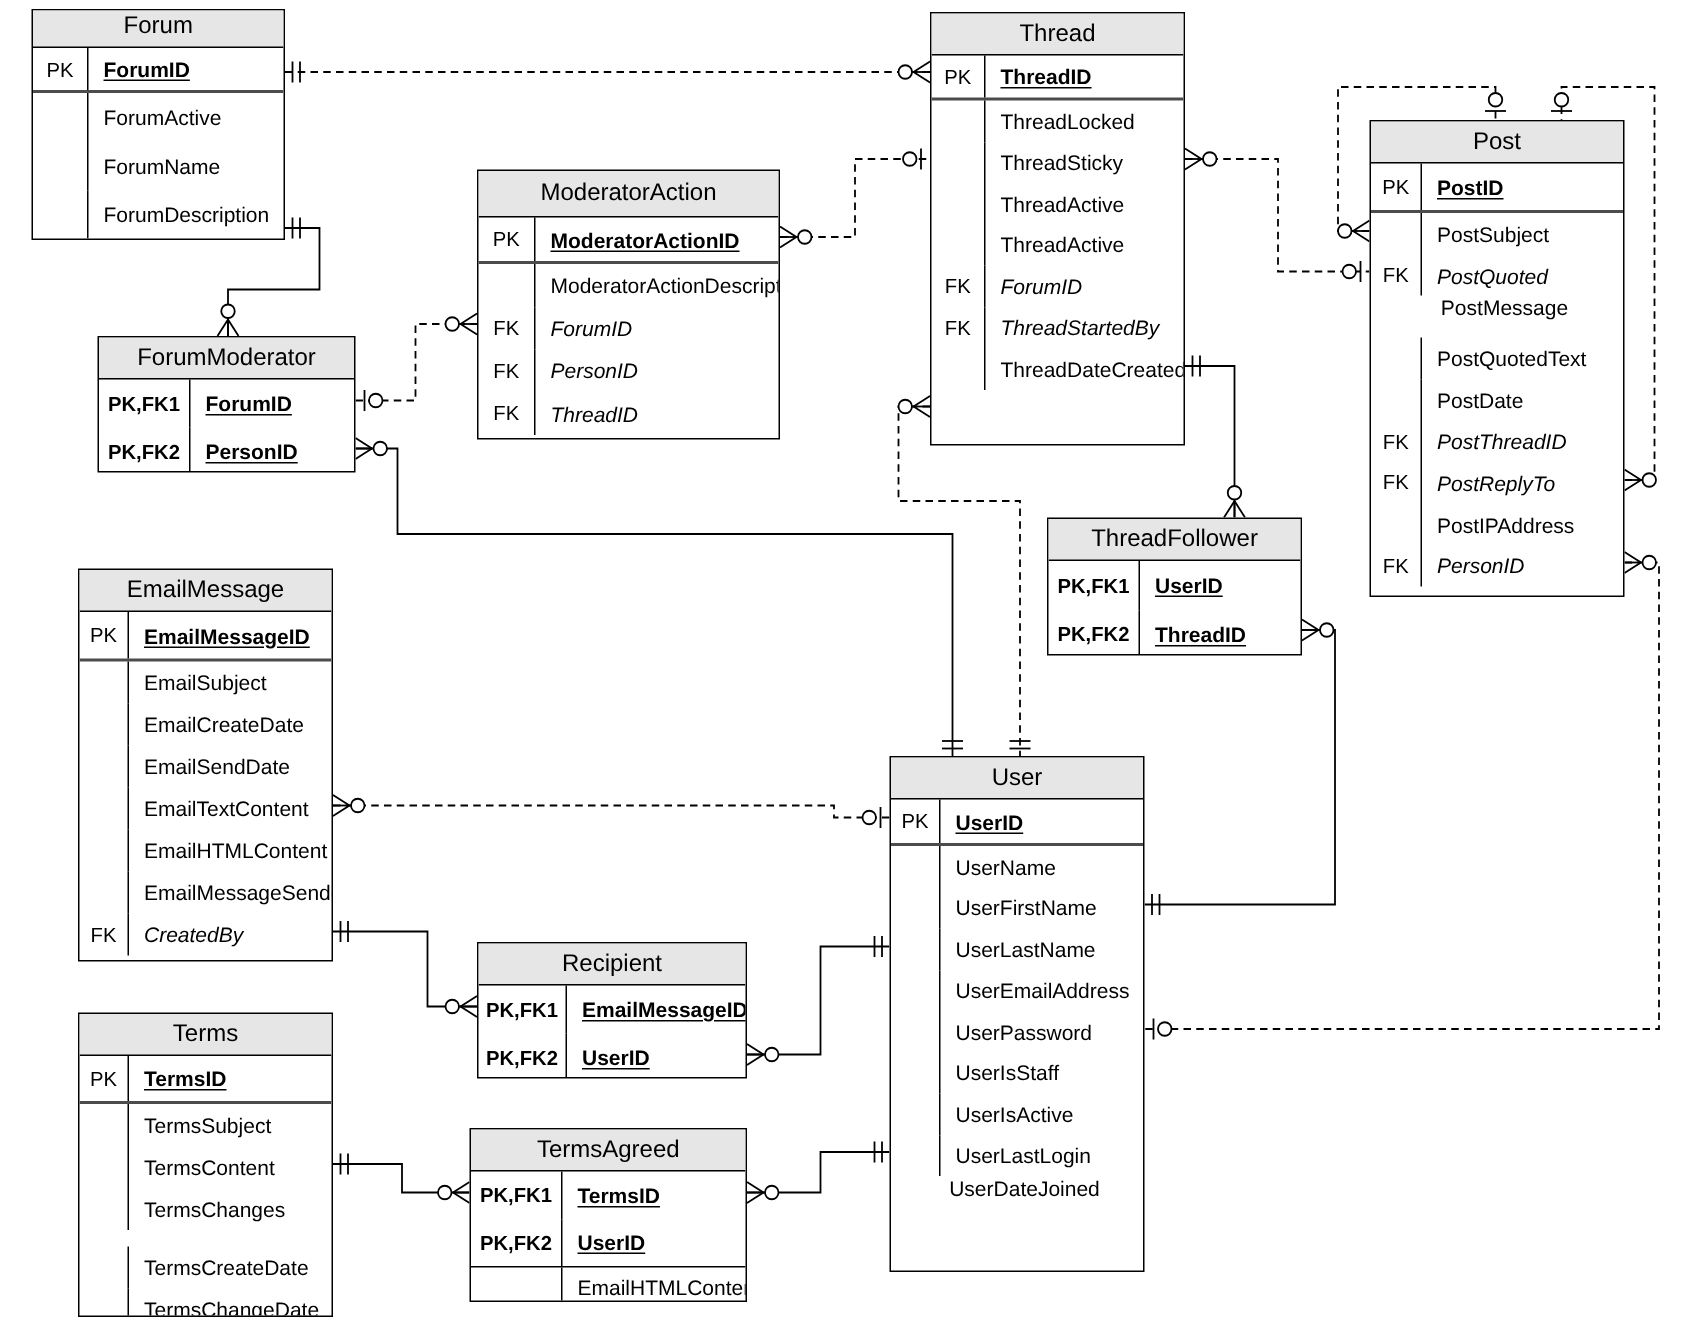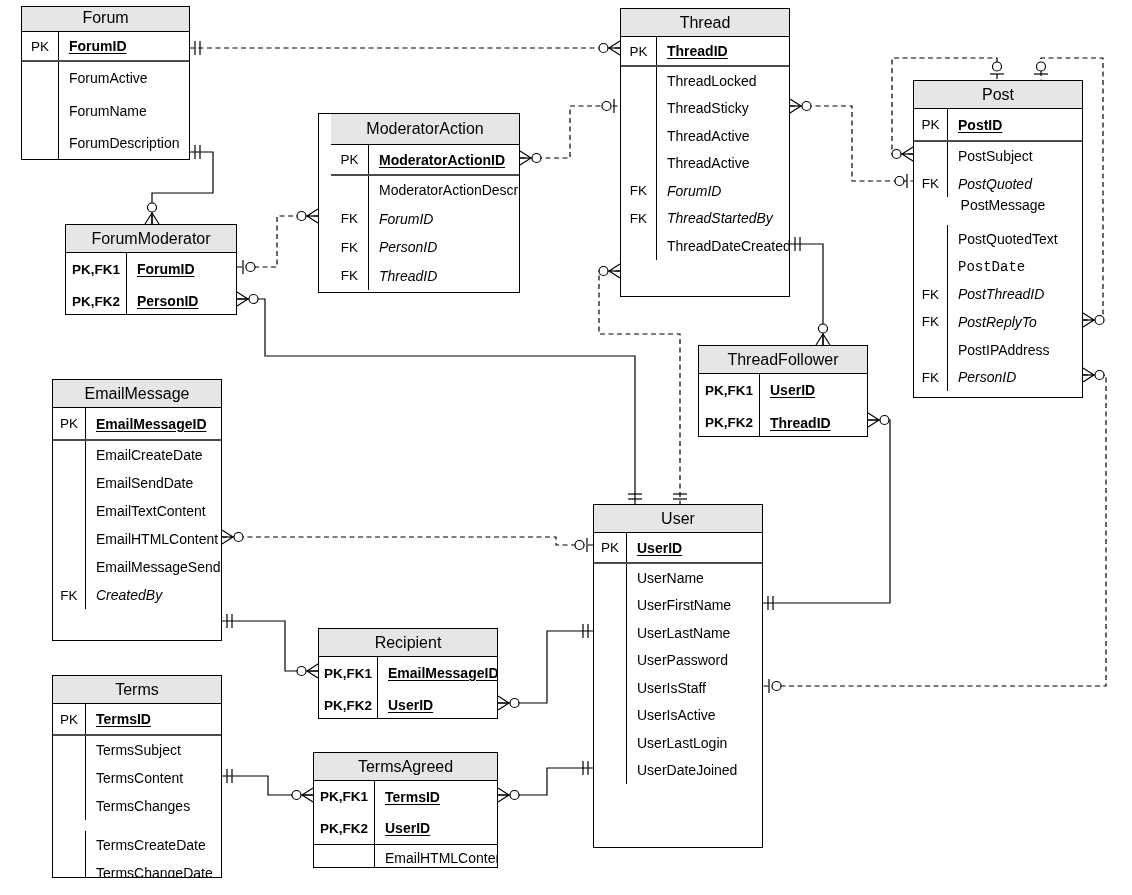--- a/index.html
+++ b/index.html
@@ -232,21 +232,21 @@
             <div class="e-name n-fk">PostQuoted</div>
           </div>
           <div class="e-row" style="height: 27.7px; flex-direction: column;">
             <div class="e-key"></div>
             <div class="e-name">PostMessage</div>
           </div>
           <div class="e-row" style="height: 27.7px;">
             <div class="e-key"></div>
             <div class="e-name">PostQuotedText</div>
           </div>
-          <div class="e-row" style="height: 27.7px; font-family: Liberation Mono, monospace;">
+          <div class="e-row" style="height: 27.7px;">
             <div class="e-key"></div>
             <div class="e-name">PostDate</div>
           </div>
           <div class="e-row" style="height: 27.7px;">
             <div class="e-key">FK</div>
             <div class="e-name n-fk">PostThreadID</div>
           </div>
           <div class="e-row" style="height: 27.7px;">
             <div class="e-key">FK</div>
             <div class="e-name n-fk">PostReplyTo</div>
@@ -254,21 +254,21 @@
           <div class="e-row" style="height: 27.7px;">
             <div class="e-key"></div>
             <div class="e-name">PostIPAddress</div>
           </div>
           <div class="e-row" style="height: 27.7px;">
             <div class="e-key">FK</div>
             <div class="e-name n-fk">PersonID</div>
           </div>
         </div>
       </div>
-      <div class="entity" style="left: 318px; top: 113px; width: 202px; height: 180px; padding-left: 12px; --keyw: 37px;">
+      <div class="entity" style="left: 318px; top: 113px; width: 202px; height: 180px; --keyw: 37px;">
         <div class="e-head" style="height: 30px;">ModeratorAction</div>
         <div class="e-sec div-thick">
           <div class="e-row" style="height: 29px;">
             <div class="e-key">PK</div>
             <div class="e-name n-pk">ModeratorActionID</div>
           </div>
         </div>
         <div class="e-sec">
           <div class="e-row" style="height: 28.5px;">
             <div class="e-key"></div>
@@ -318,20 +318,24 @@
         <div class="e-head" style="height: 27px;">EmailMessage</div>
         <div class="e-sec div-thick">
           <div class="e-row" style="height: 31px;">
             <div class="e-key">PK</div>
             <div class="e-name n-pk">EmailMessageID</div>
           </div>
         </div>
         <div class="e-sec">
           <div class="e-row" style="height: 28px;">
             <div class="e-key"></div>
+            <div class="e-name">EmailSubject</div>
+          </div>
+          <div class="e-row" style="height: 28px;">
+            <div class="e-key"></div>
             <div class="e-name">EmailCreateDate</div>
           </div>
           <div class="e-row" style="height: 28px;">
             <div class="e-key"></div>
             <div class="e-name">EmailSendDate</div>
           </div>
           <div class="e-row" style="height: 28px;">
             <div class="e-key"></div>
             <div class="e-name">EmailTextContent</div>
           </div>
@@ -365,35 +369,39 @@
           <div class="e-row" style="height: 27.5px;">
             <div class="e-key"></div>
             <div class="e-name">UserFirstName</div>
           </div>
           <div class="e-row" style="height: 27.5px;">
             <div class="e-key"></div>
             <div class="e-name">UserLastName</div>
           </div>
           <div class="e-row" style="height: 27.5px;">
             <div class="e-key"></div>
+            <div class="e-name">UserEmailAddress</div>
+          </div>
+          <div class="e-row" style="height: 27.5px;">
+            <div class="e-key"></div>
             <div class="e-name">UserPassword</div>
           </div>
           <div class="e-row" style="height: 27.5px;">
             <div class="e-key"></div>
             <div class="e-name">UserIsStaff</div>
           </div>
           <div class="e-row" style="height: 27.5px;">
             <div class="e-key"></div>
             <div class="e-name">UserIsActive</div>
           </div>
           <div class="e-row" style="height: 27.5px;">
             <div class="e-key"></div>
             <div class="e-name">UserLastLogin</div>
           </div>
-          <div class="e-row" style="height: 27.5px;">
+          <div class="e-row" style="height: 27.5px; flex-direction: column;">
             <div class="e-key"></div>
             <div class="e-name">UserDateJoined</div>
           </div>
         </div>
       </div>
       <div class="entity" style="left: 318px; top: 628px; width: 180px; height: 91px; --keyw: 58px;">
         <div class="e-head" style="height: 27px;">Recipient</div>
         <div class="e-sec">
           <div class="e-row" style="height: 32px;">
             <div class="e-key k-comp">PK,FK1</div>

